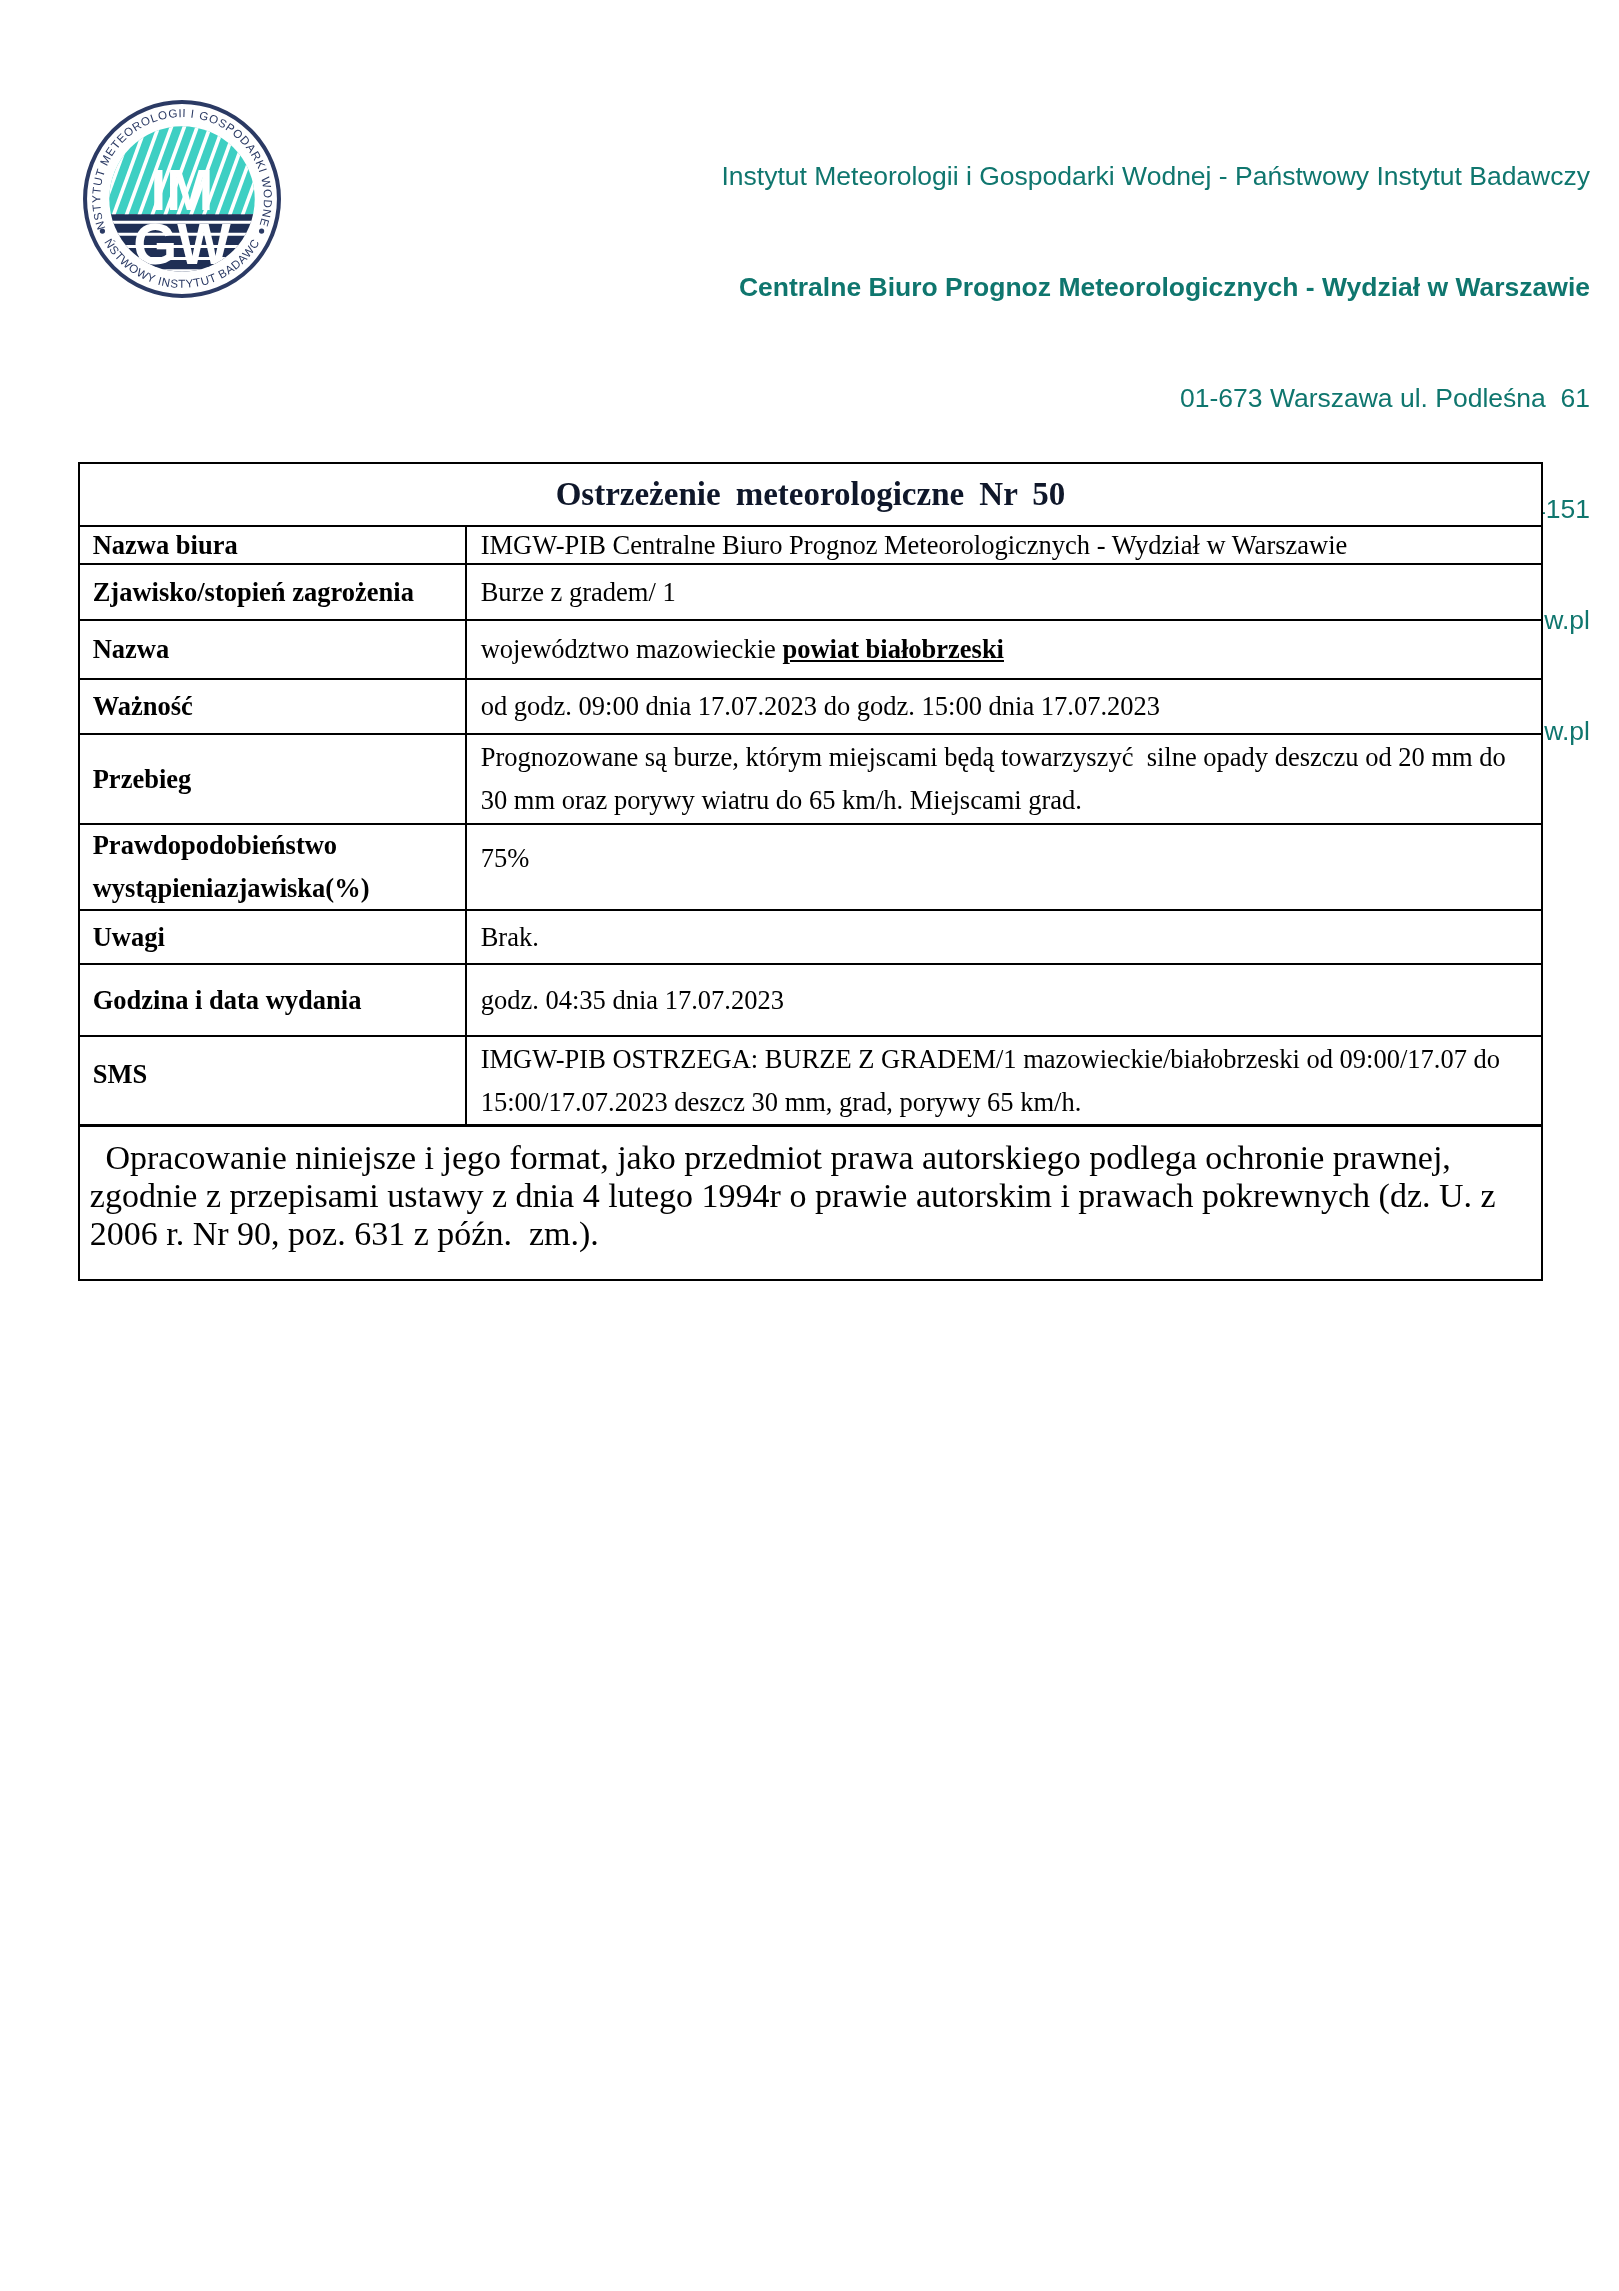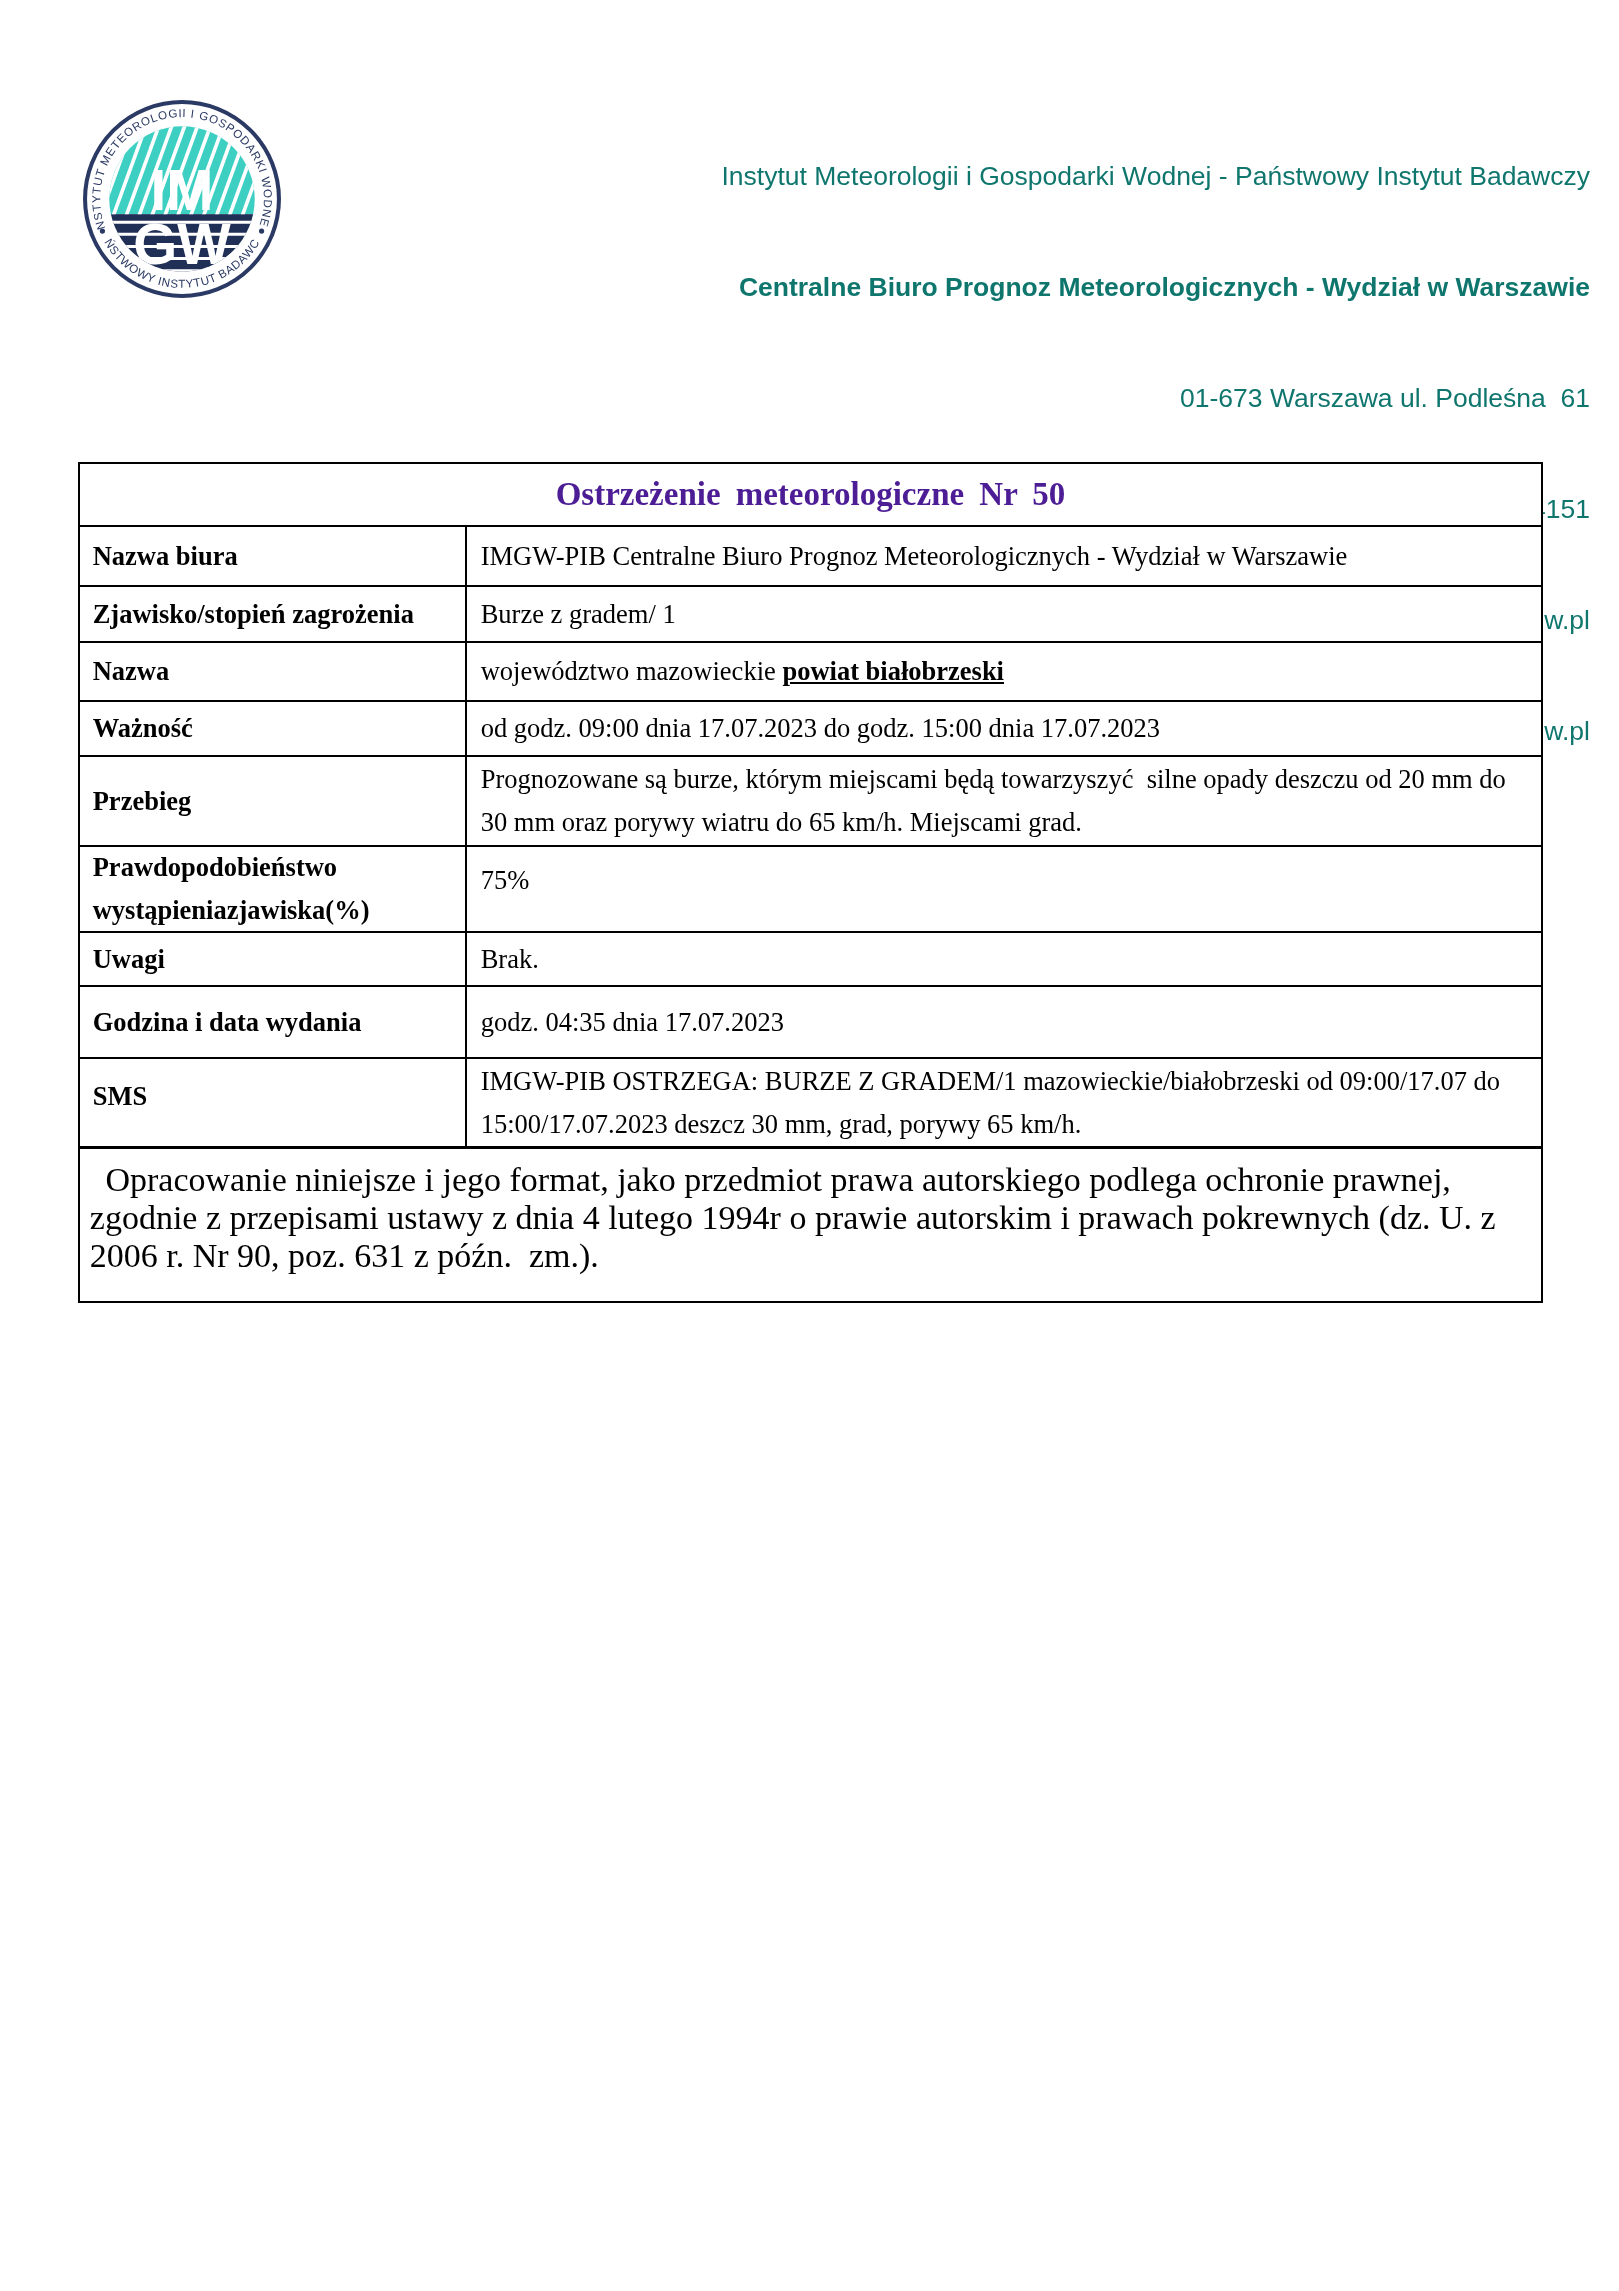--- a/index.html
+++ b/index.html
@@ -11,21 +11,21 @@
   .logo{position:absolute;left:81px;top:98px;width:202px;height:202px;}
   .contact{position:absolute;right:73px;top:84px;text-align:right;
            font-family:"Liberation Sans", sans-serif;font-size:26.5px;line-height:37px;
            color:#0f766e;white-space:pre-wrap;}
   .contact .bold{font-weight:bold;}
 
   
   .wtable{position:absolute;left:78px;top:462px;width:1465px;
           border:2.9px solid #000;box-sizing:border-box;background:#fff;}
   .ttitle{height:63px;border-bottom:2.9px solid #000;display:flex;align-items:center;justify-content:center;box-sizing:border-box;}
-  .ttitle p{margin:0;font-size:33px;font-weight:bold;color:#4c1d95;word-spacing:6.9px;}
+  .ttitle p{margin:0;font-size:33px;font-weight:bold;color:#0f172a;word-spacing:6.9px;}
   .trow{display:flex;border-bottom:2px solid #000;box-sizing:border-box;}
   .trow.thick{border-bottom:3.9px solid #000;}
   .tlabel{width:387px;flex:0 0 387px;border-right:2px solid #000;box-sizing:border-box;
           display:flex;align-items:center;padding-left:12.7px;font-weight:bold;}
   .tvalue{flex:1;display:flex;align-items:center;padding:3.9px 21.6px 3.9px 13.7px;box-sizing:border-box;}
   .tlabel p,.tvalue p{margin:0;font-size:26.5px;line-height:43px;white-space:pre-wrap;}
   .tvalue .b{font-weight:bold;text-decoration:underline;}
   .tfooter{min-height:152px;box-sizing:border-box;padding:11.8px 13.7px 9.8px 9.8px;}
   .tfooter p{margin:0;font-size:34px;line-height:38px;text-indent:15.7px;white-space:pre-wrap;}
 
@@ -114,21 +114,21 @@
       <div>www: www.imgw.pl</div>
     </div>
   </div>
 
   <div class="wtable">
 
     <div class="ttitle">
       <p>Ostrzeżenie meteorologiczne Nr 50</p>
     </div>
 
-    <div class="trow" style="height:60px">
+    <div class="trow" style="height:38px">
       <div class="tlabel">
         <p>Nazwa biura</p>
         </div>
       <div class="tvalue">
         <p>IMGW-PIB Centralne Biuro Prognoz Meteorologicznych - Wydział w Warszawie</p>
         </div>
     </div>
 
     <div class="trow" style="height:56px">
       <div class="tlabel">

